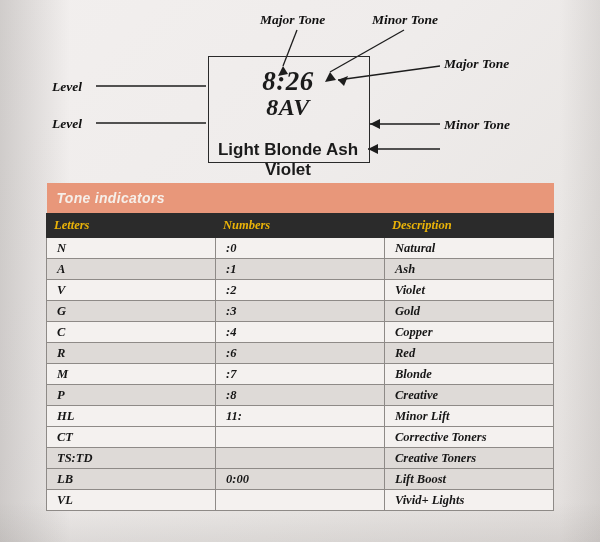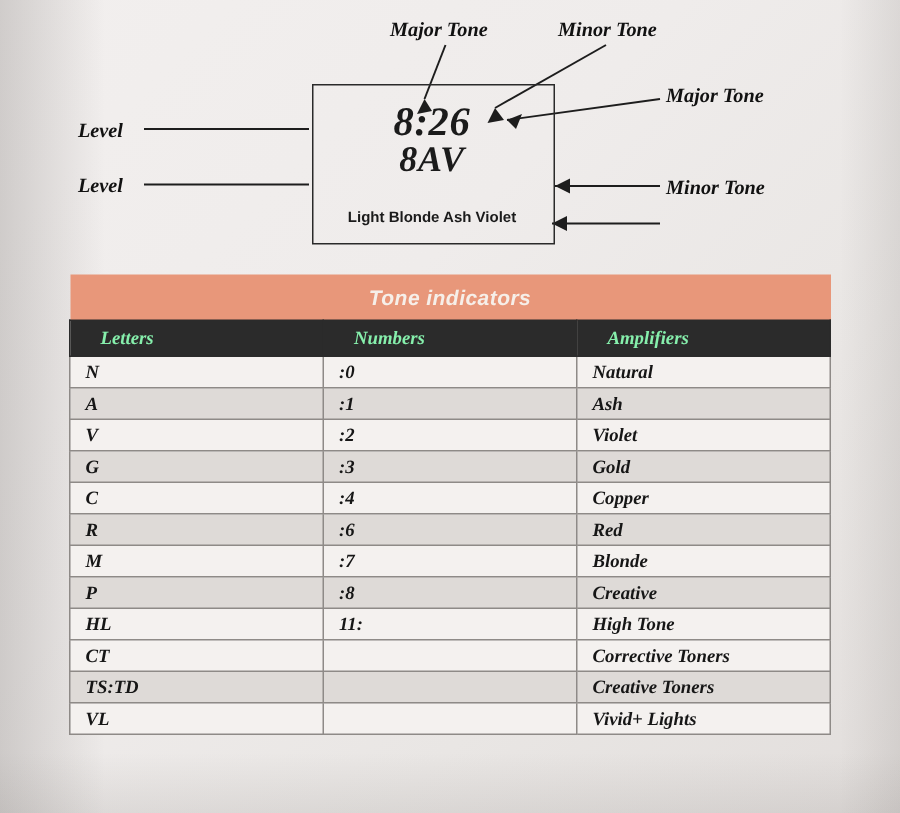--- a/index.html
+++ b/index.html
@@ -81,21 +81,21 @@
     color: #1b1b1b;
     letter-spacing: 0.5px;
   }
   .code-desc {
     position: absolute;
     left: 198px; top: 140px;
     width: 180px;
     text-align: center;
     font-family: "Liberation Sans", sans-serif;
     font-weight: bold;
-    font-size: 10px;
+    font-size: 17px;
     color: #1b1b1b;
   }
   .lbl {
     position: absolute;
     font-family: "Liberation Serif", serif;
     font-style: italic;
     font-weight: bold;
     font-size: 13.5px;
     color: #111;
     white-space: nowrap;
@@ -128,30 +128,29 @@
   }
   .title-row td {
     background: #e8977a;
     color: #f6efe9;
     font-family: "Liberation Sans", sans-serif;
     font-weight: bold;
     font-size: 14px;
     padding: 7px 10px;
     border: none;
     letter-spacing: 0.3px;
-    text-align: center;
   }
   .head-row td {
     background: #2b2b2b;
-    color: #86efac;
+    color: #eab308;
     font-family: "Liberation Serif", serif;
     font-style: italic;
     font-weight: bold;
     font-size: 12.5px;
-    padding: 4px 20px;
+    padding: 4px 7px;
     border: 1px solid #2b2b2b;
   }
   tbody td {
     font-family: "Liberation Serif", serif;
     font-style: italic;
     font-weight: bold;
     font-size: 12.5px;
     color: #161616;
     padding: 2.5px 10px;
     border: 1px solid #8e8a87;
@@ -214,21 +213,21 @@
 
   <div class="table-wrap">
     <table>
       <tbody>
         <tr class="title-row">
           <td colspan="3">Tone indicators</td>
         </tr>
         <tr class="head-row">
           <td class="col-letters">Letters</td>
           <td class="col-numbers">Numbers</td>
-          <td class="col-desc">Amplifiers</td>
+          <td class="col-desc">Description</td>
         </tr>
 
         <tr class="odd">
           <td>N</td>
           <td>:0</td>
           <td>Natural</td>
         </tr>
         <tr class="even">
           <td>A</td>
           <td>:1</td>
@@ -260,31 +259,36 @@
           <td>Blonde</td>
         </tr>
         <tr class="even">
           <td>P</td>
           <td>:8</td>
           <td>Creative</td>
         </tr>
         <tr class="odd">
           <td>HL</td>
           <td>11:</td>
-          <td>High Tone</td>
+          <td>Minor Lift</td>
         </tr>
         <tr class="odd">
           <td>CT</td>
           <td></td>
           <td>Corrective Toners</td>
         </tr>
         <tr class="even">
           <td>TS:TD</td>
           <td></td>
           <td>Creative Toners</td>
+        </tr>
+        <tr class="even">
+          <td>LB</td>
+          <td>0:00</td>
+          <td>Lift Boost</td>
         </tr>
         <tr class="odd">
           <td>VL</td>
           <td></td>
           <td>Vivid+ Lights</td>
         </tr>
       </tbody>
     </table>
   </div>
 </div>

